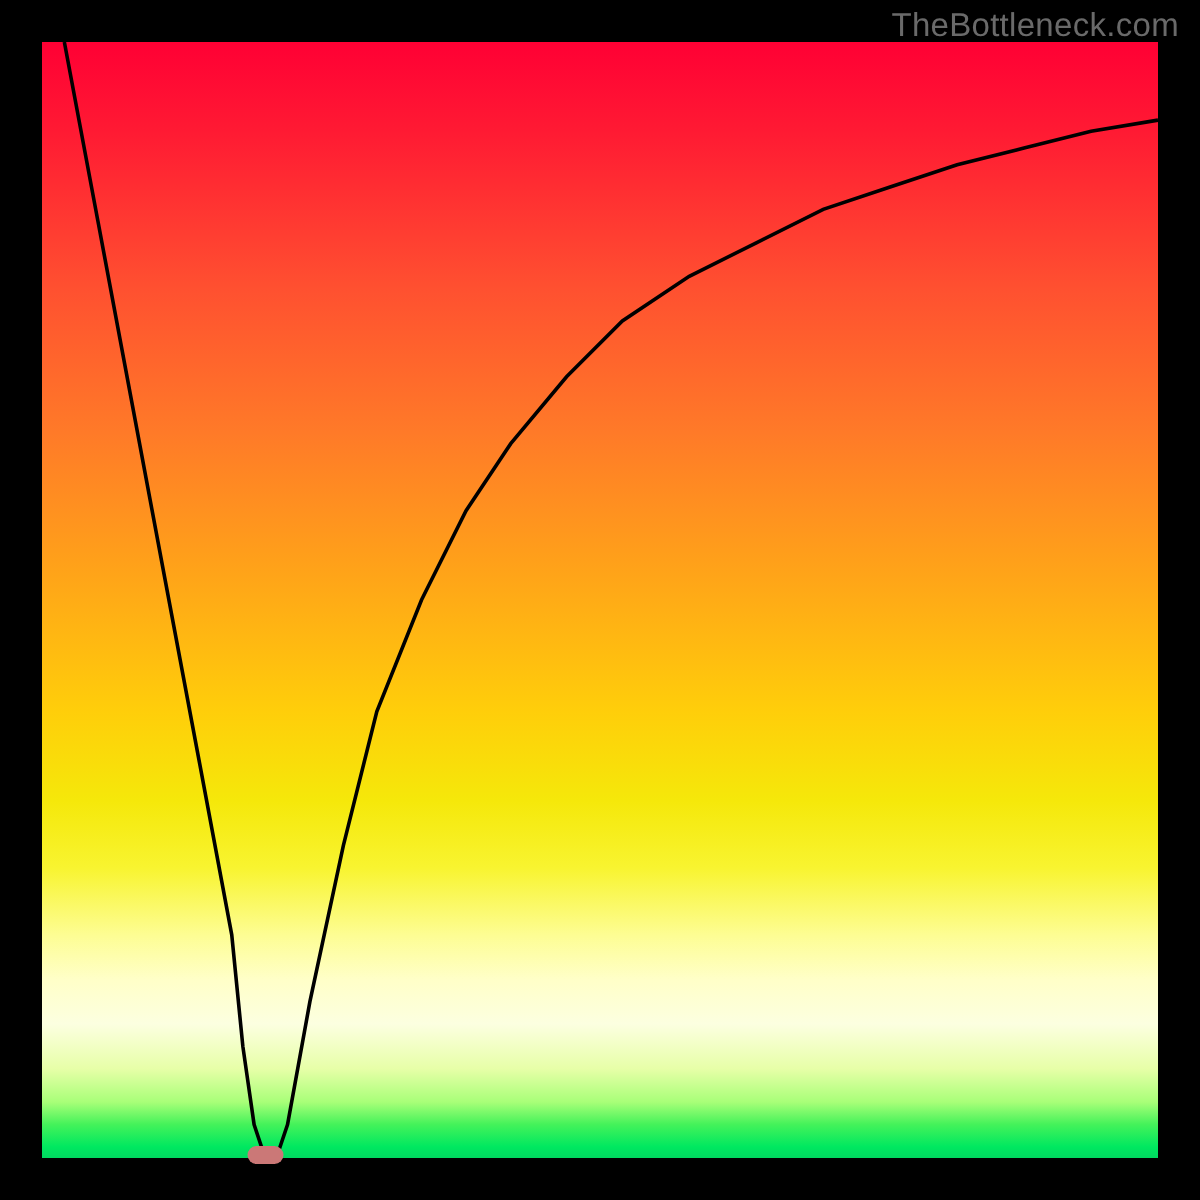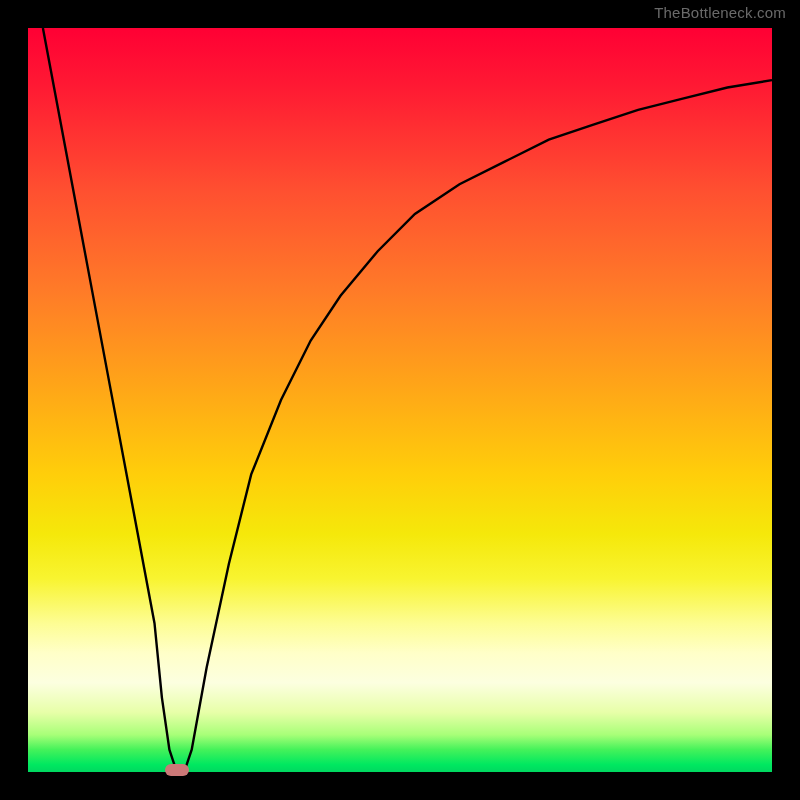--- a/index.html
+++ b/index.html
@@ -41,21 +41,21 @@
       #44f25a 97%,
       #00e860 99%,
       #00d860 100%
     );
   }
   .watermark {
     position: absolute;
     top: 4px;
     right: 14px;
     color: #6a6a6a;
-    font-size: 15px;
+    font-size: 22px;
     letter-spacing: 0.2px;
     user-select: none;
   }
   svg.curve {
     position: absolute;
     left: 0;
     top: 0;
     width: 744px;
     height: 744px;
     overflow: visible;

